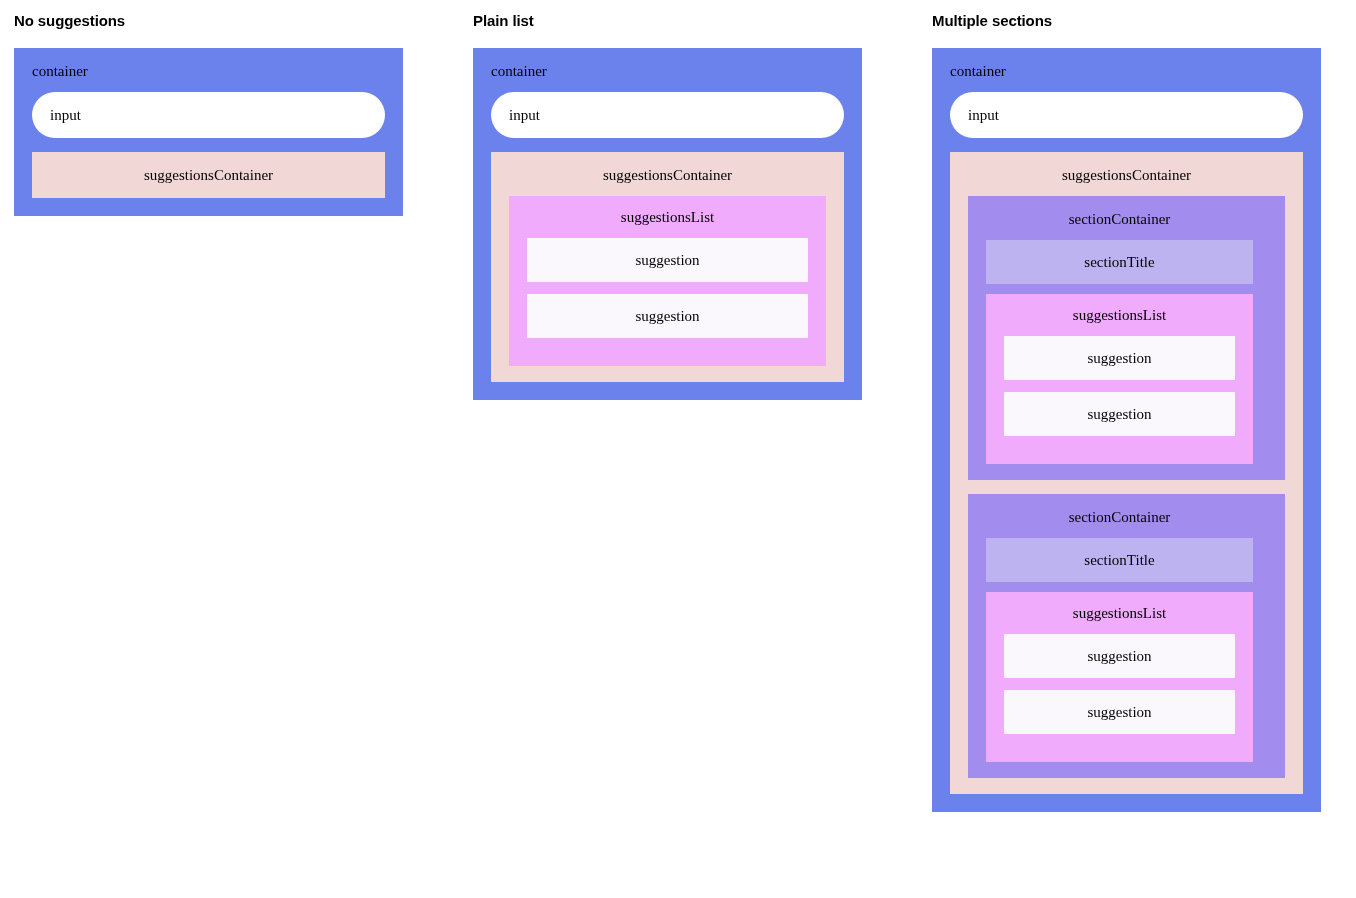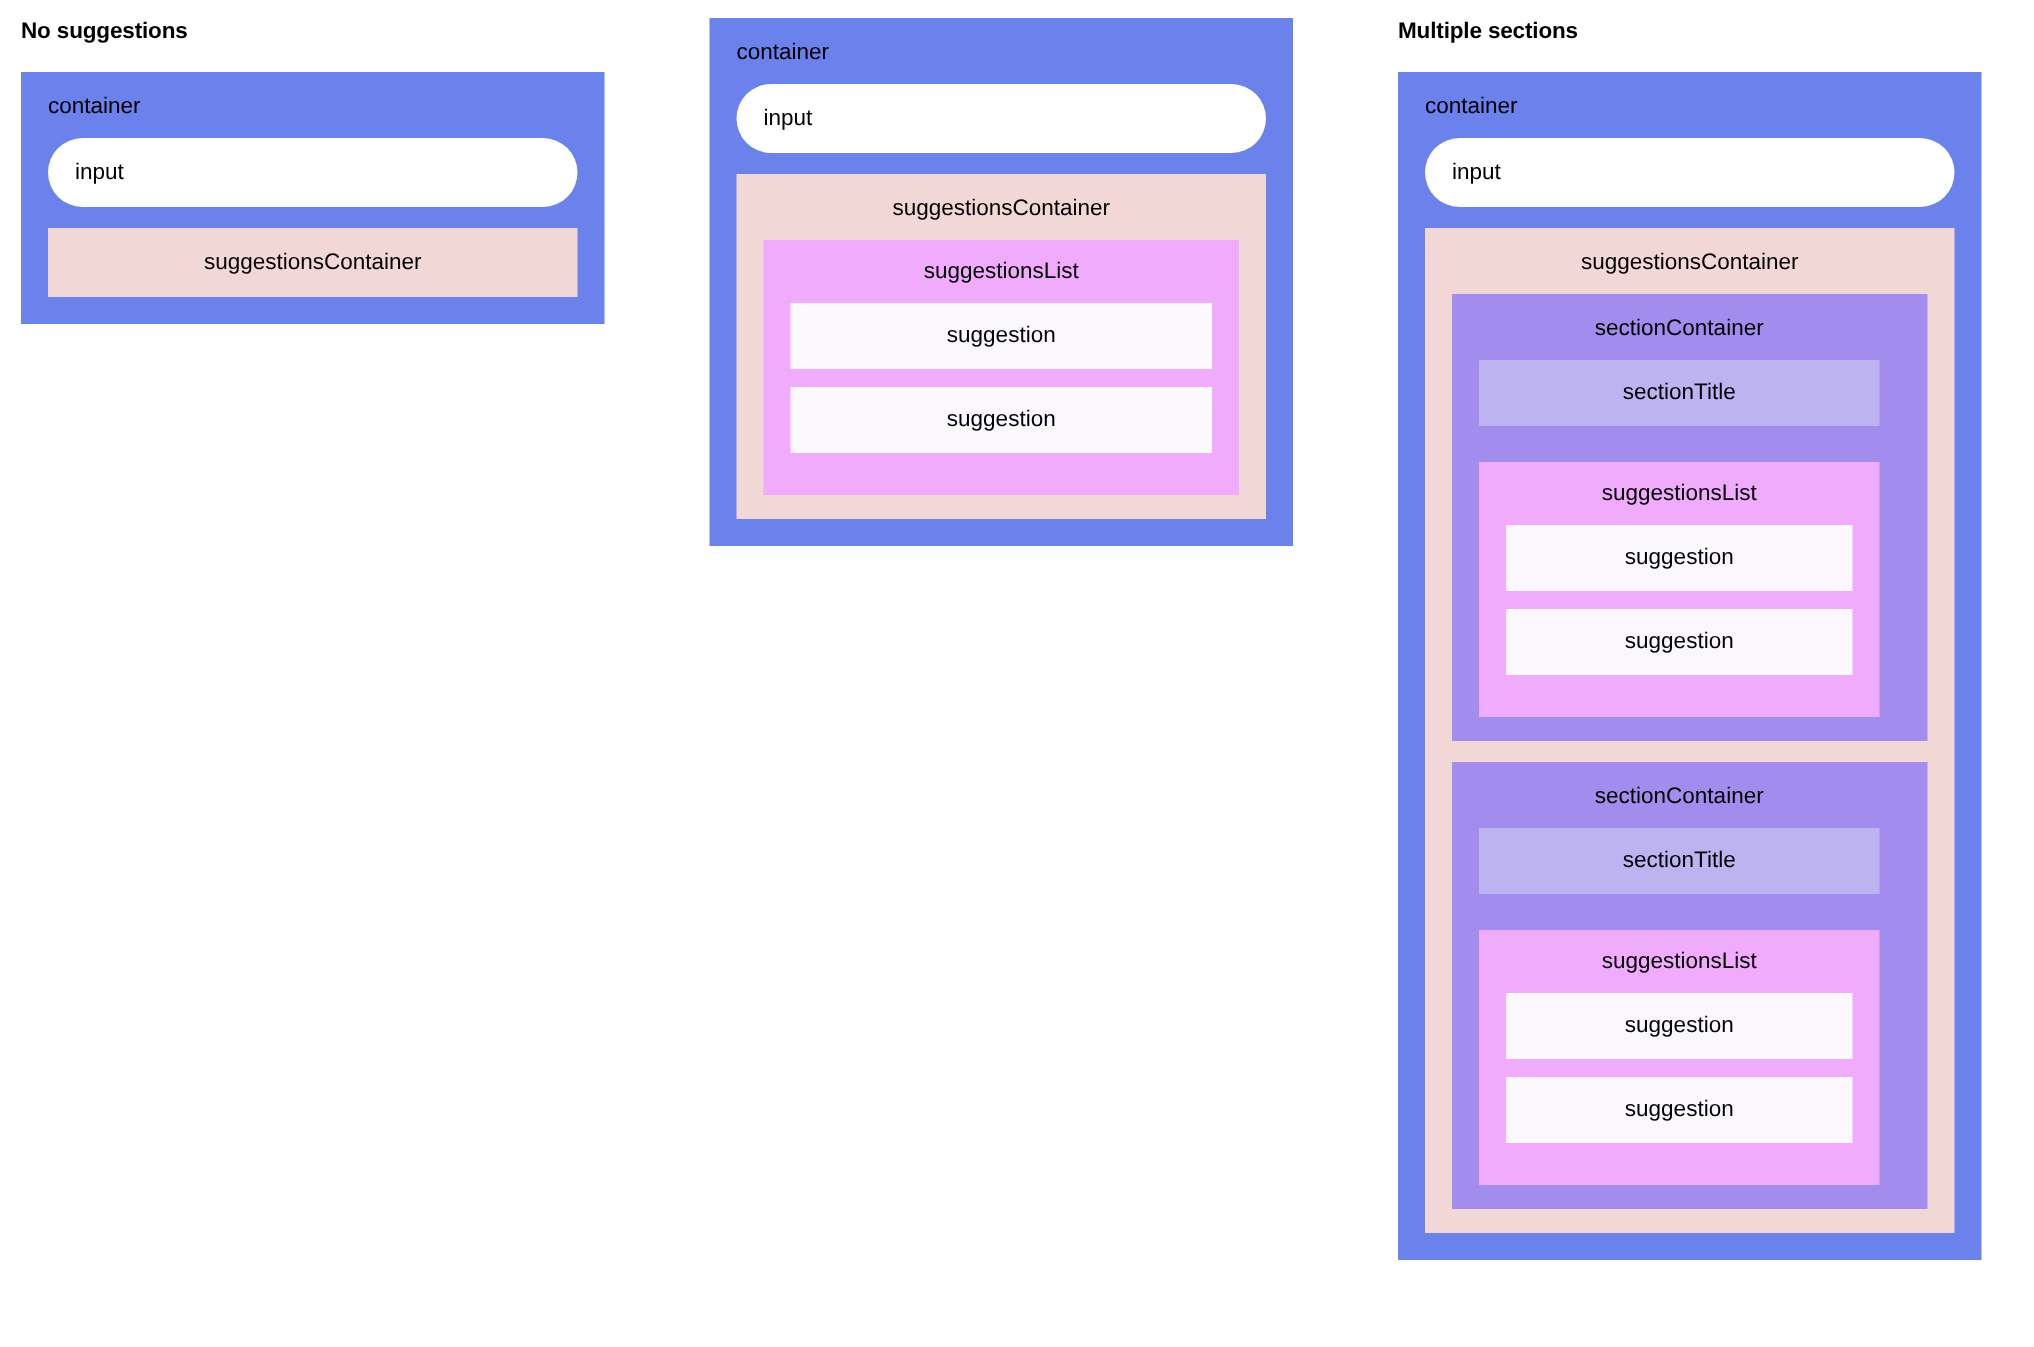--- a/index.html
+++ b/index.html
@@ -37,20 +37,21 @@
     font-weight: bold;
     line-height: 18px;
     margin: 0 0 18px 0;
     letter-spacing: -0.1px;
   }
 
   
   .box {
     box-sizing: border-box;
     padding: 14px 18px 18px 18px;
+    font-family: Liberation Serif, serif;
   }
   .box-label {
     font-size: 15px;
     line-height: 18px;
     display: block;
     margin-bottom: 12px;
   }
   .box > .box,
   .box > .leaf {
     margin-bottom: 14px;
@@ -79,40 +80,41 @@
 
   
   .c-suggestions.box    { padding: 14px 18px 16px 18px; }
   .c-list.box           { padding: 12px 18px 16px 18px; }
   .c-section.box        { padding: 14px 32px 16px 18px; }
   .c-section-title.leaf { padding: 13px 18px; }
   .c-suggestion.leaf    { padding: 13px 18px; }
   .c-input.leaf         { padding: 14px 18px; border-radius: 23px; }
 
   .c-list.box > .leaf   { margin-bottom: 12px; }
-  .c-section.box > .leaf { margin-bottom: 24px; }
+  .c-section.box > .leaf { margin-bottom: 10px; }
 </style>
 </head>
 <body>
 
 <div class="page">
 
   <div class="column">
     <h2 class="column-title">No suggestions</h2>
 
     <div class="box c-container">
       <span class="box-label">container</span>
 
       <div class="leaf c-input">input</div>
 
       <div class="leaf c-suggestions">suggestionsContainer</div>
     </div>
   </div>
 
   <div class="column">
+    <h2 class="column-title">Plain list</h2>
 
     <div class="box c-container">
       <span class="box-label">container</span>
 
       <div class="leaf c-input">input</div>
 
       <div class="box c-suggestions">
         <span class="box-label">suggestionsContainer</span>
 
         <div class="box c-list">

